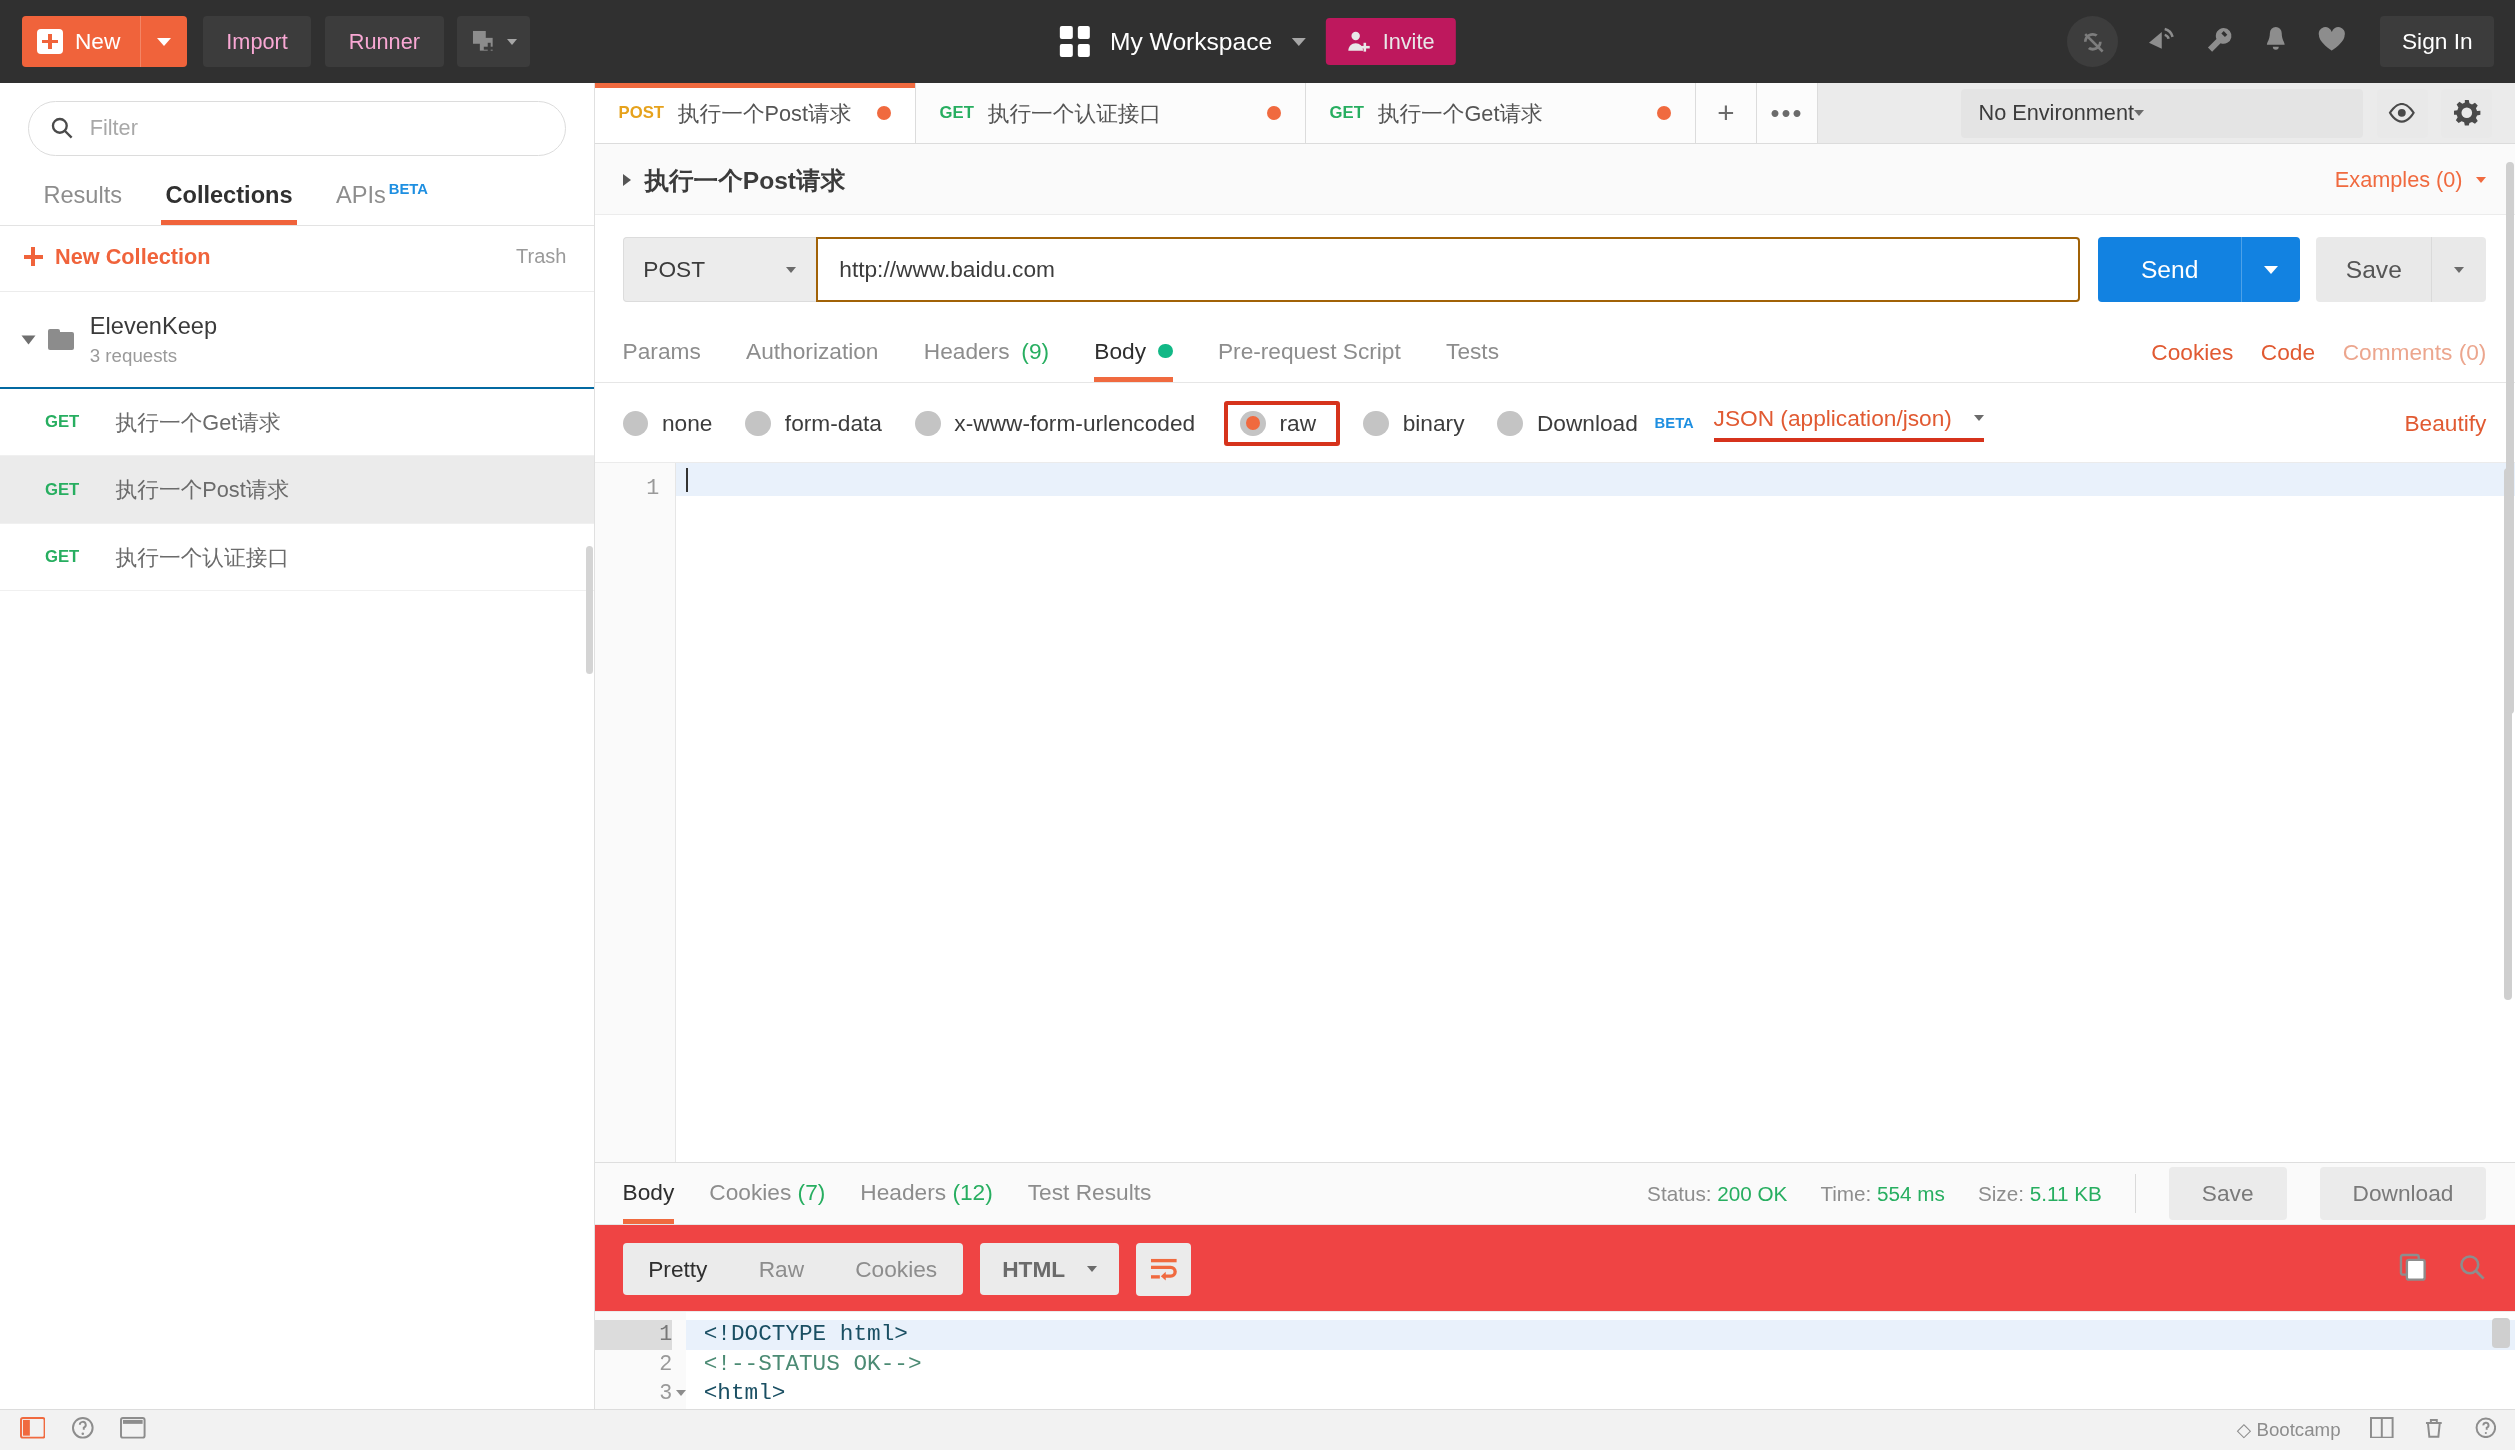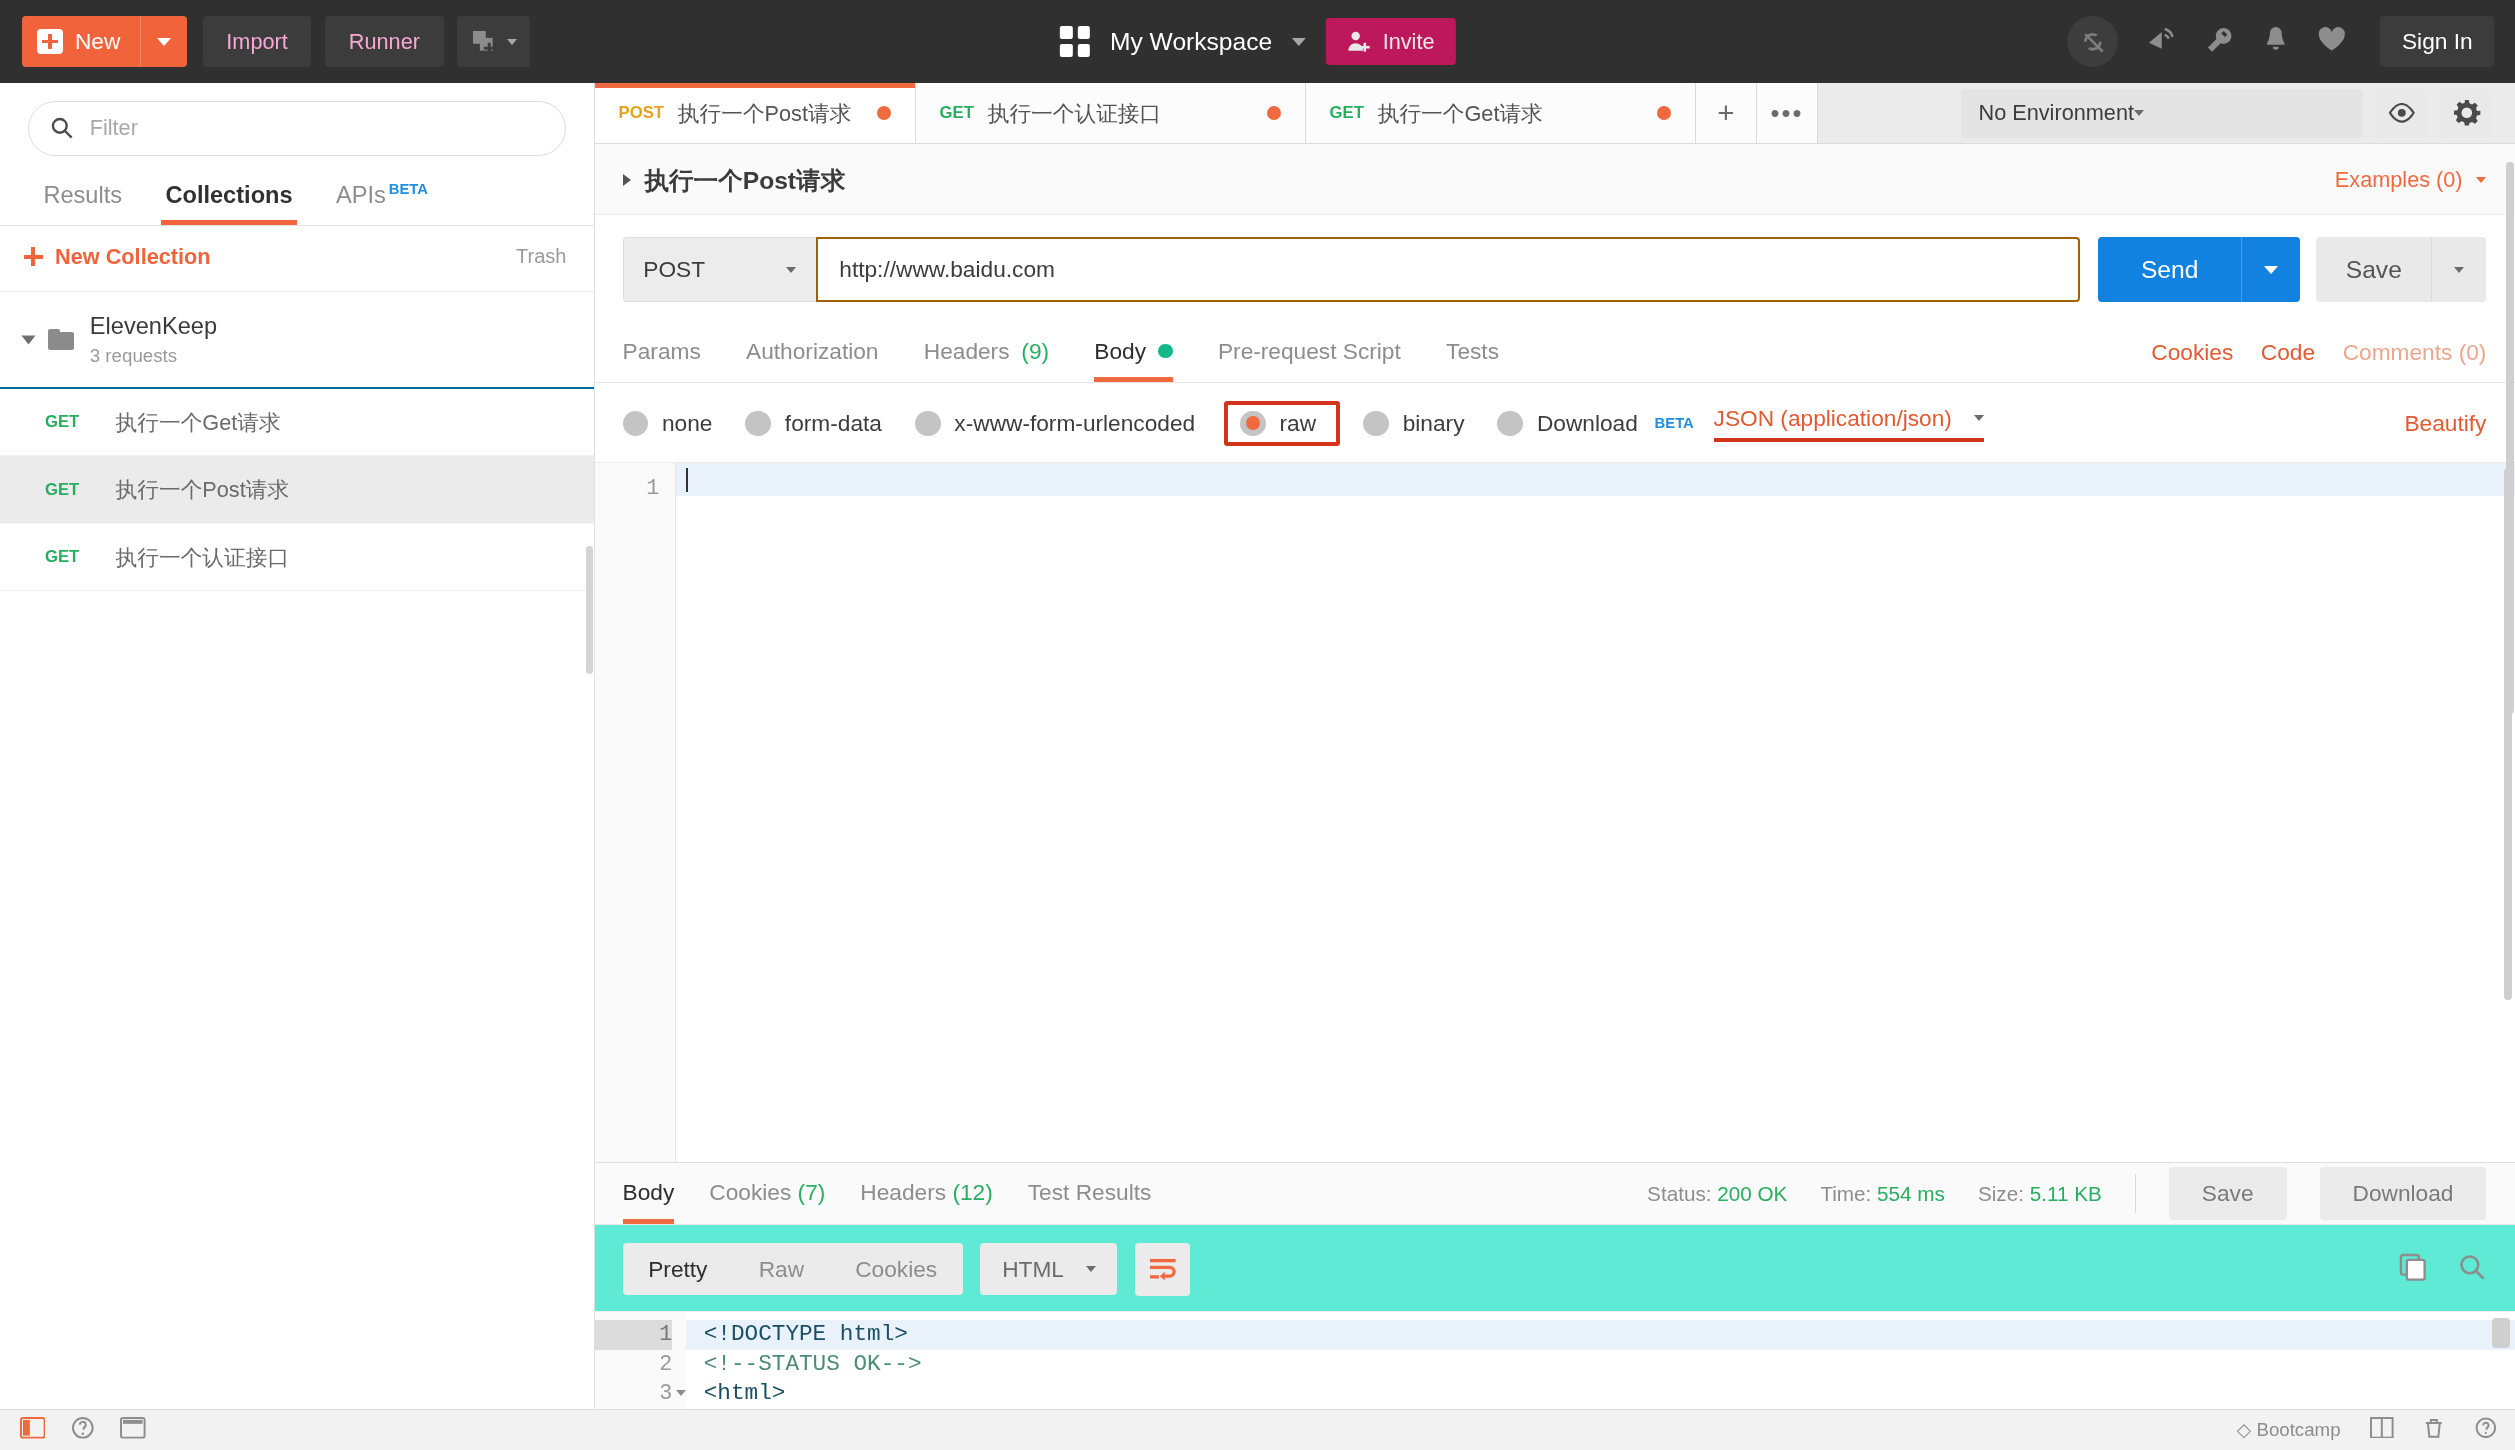--- a/index.html
+++ b/index.html
@@ -267,27 +267,27 @@
     padding: 0 29.6px 0 27.6px; background: #fafafa;
   }
   .rtabitem { padding: 15.8px 0 17.7px 0; margin-right: 35px; font-size: 22.7px; color: #8d8d8d; position: relative; }
   .rtabitem.active { color: #2e2e2e; }
   .rtabitem.active::after { content:""; position:absolute; left:0; right:0; bottom:0; height:4.9px; background:#f06a3f; }
   .resp-meta { margin-left: auto; display: flex; align-items: center; gap: 33px; font-size: 20.7px; color: #8d8d8d; }
   .resp-meta b { color: #27ae60; font-weight: normal; }
   .divider-v { width: 1px; height: 39px; background: #dadada; }
   .rsbtn { background: #ebebeb; border-radius: 3.9px; color: #7a7a7a; font-size: 22.7px; padding: 12.8px 33px; }
 
-  .viewer-bar { display: flex; align-items: center; padding: 17.7px 29.6px 15.8px 27.6px; gap: 17.7px; background: #5eead4;}
+  .viewer-bar { display: flex; align-items: center; padding: 17.7px 29.6px 15.8px 27.6px; gap: 17.7px; background: #ef4444;}
   .seg { display: flex; background: #ebebeb; border-radius: 3.9px; overflow: hidden; }
   .seg span { padding: 12.8px 25.6px; font-size: 22.7px; color: #8d8d8d; }
   .seg span.active { color: #2e2e2e; }
   .fmt-sel {
     display: flex; align-items: center; gap: 21.7px; background: #ebebeb; border-radius: 3.9px;
-    padding: 12.8px 21.7px; font-size: 22.7px; color: #6b6b6b;
+    padding: 12.8px 21.7px; font-size: 22.7px; color: #6b6b6b; font-weight: bold;
   }
   .wrap-btn {
     width: 55px; height: 53px; background: #ebebeb; border-radius: 3.9px;
     display: flex; align-items: center; justify-content: center;
   }
   .viewer-right { margin-left: auto; display: flex; align-items: center; gap: 29.6px; }
 
   .resp-code { flex: 0 0 auto; display: flex; position: relative; border-top: 1px solid #ececec;}
   .resp-gutter {
     width: 91px; flex: 0 0 91px; background: #fafafa; text-align: right; padding-right: 13.8px;

